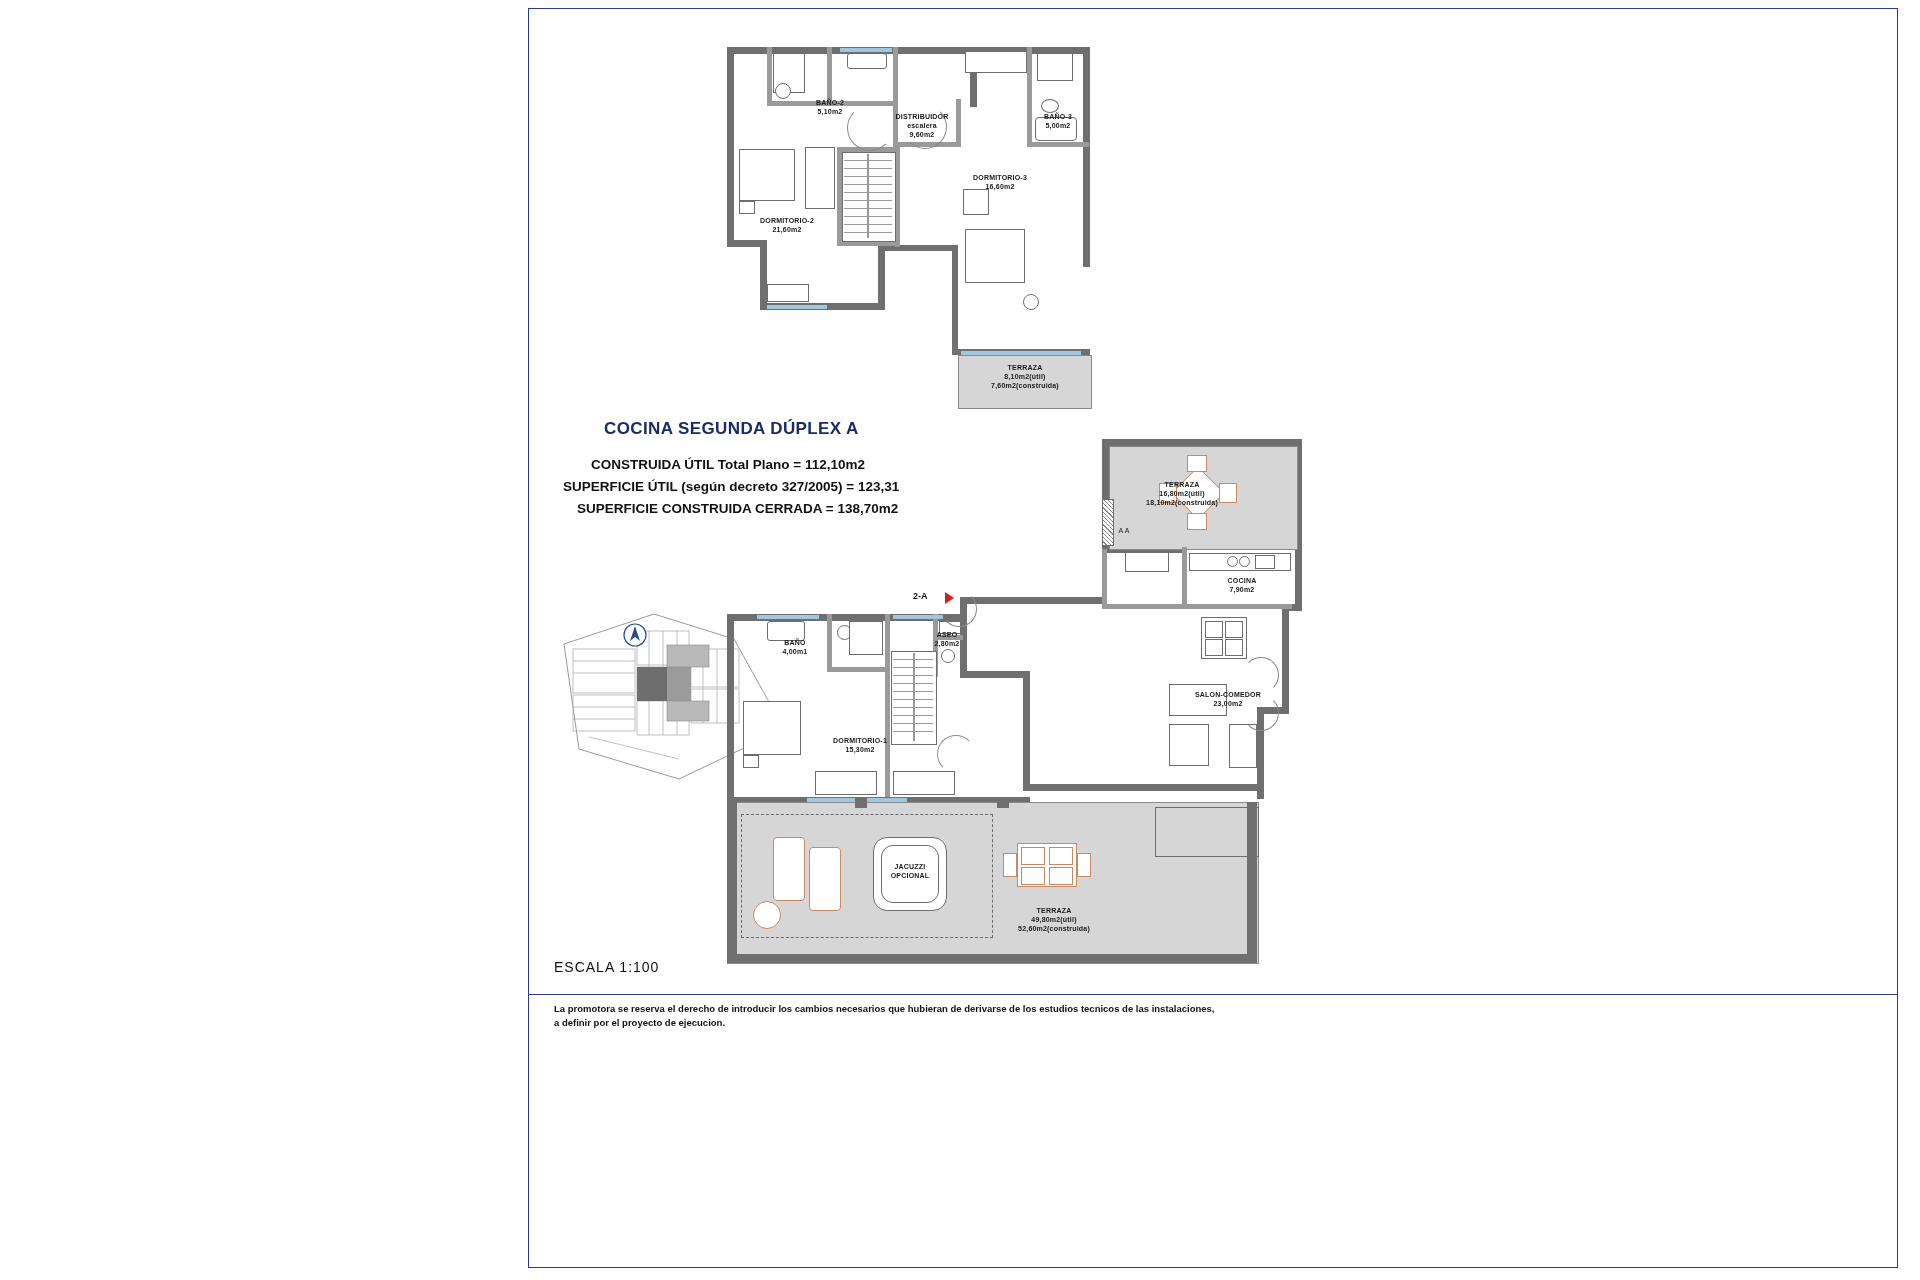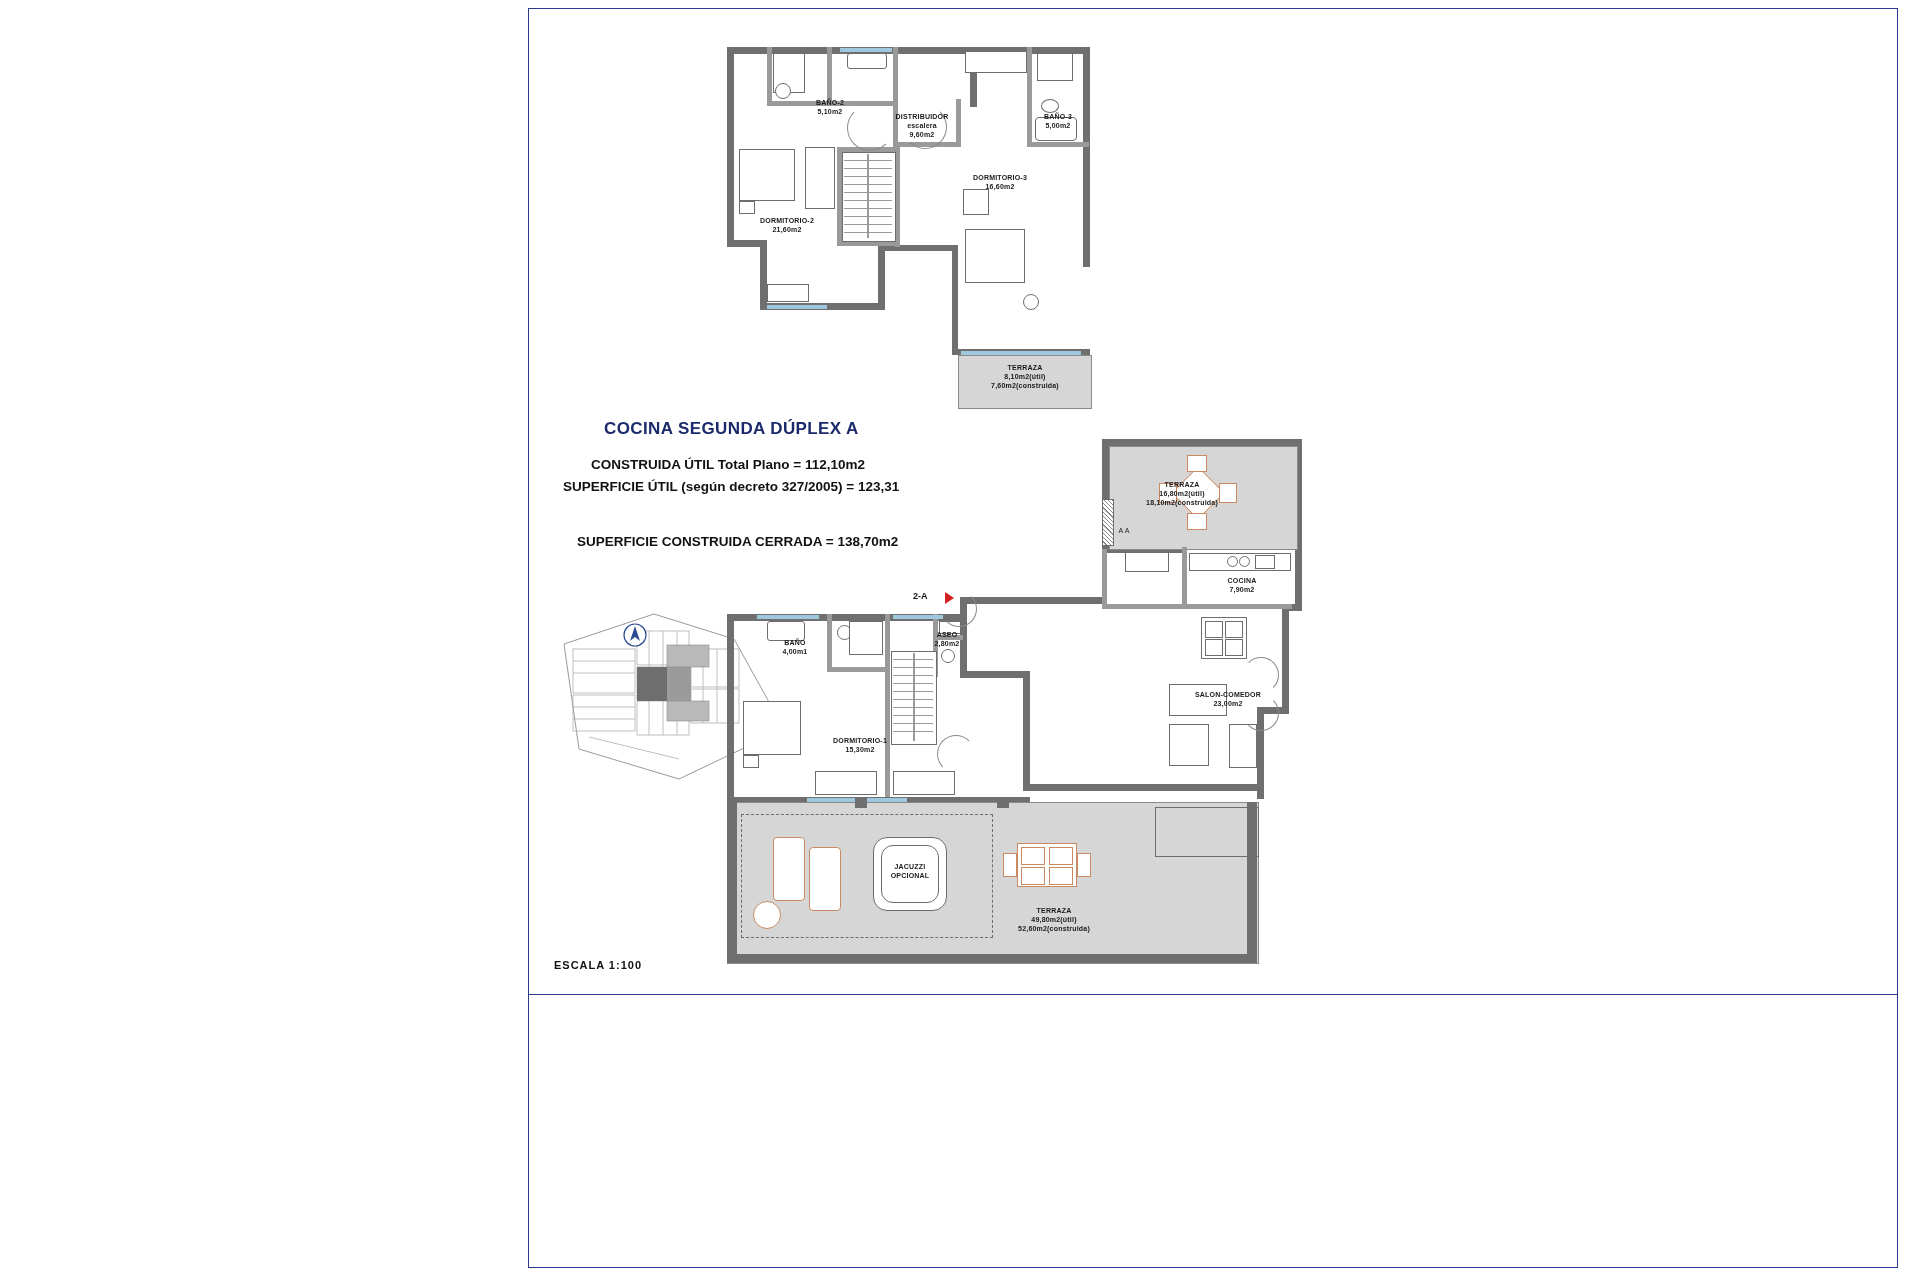--- a/index.html
+++ b/index.html
@@ -14,21 +14,21 @@
   .lbl.b{font-weight:bold;}
   .glass{position:absolute;background:#9fc8de;}
   .furn{position:absolute;border:1px solid #6d6d6d;background:#fff;}
   .furnO{position:absolute;border:1px solid #c98a63;background:#fff;}
   .circ{position:absolute;border:1px solid #6d6d6d;border-radius:50%;background:#fff;}
   .circO{position:absolute;border:1px solid #c98a63;border-radius:50%;background:#fff;}
   .doorArc{position:absolute;border:1px solid #7a7a7a;border-radius:50%;}
   
   #title{position:absolute;left:75px;top:410px;font-size:17px;font-weight:bold;color:#1b2a6b;letter-spacing:.4px;}
   .surf{position:absolute;color:#111;font-size:13.5px;font-weight:bold;}
-  #scale{position:absolute;left:25px;top:950px;font-size:11px;font-weight:bold;color:#111;letter-spacing:1px;}
+  #scale{position:absolute;left:25px;top:950px;font-size:14px;font-weight:normal;color:#111;letter-spacing:1px;}
   #disclaimer{position:absolute;left:25px;top:993px;width:1310px;font-size:9.5px;font-weight:bold;color:#111;line-height:1.45;}
   #discLine{position:absolute;left:0;top:985px;width:1368px;height:1px;background:#2b3a8f;}
   .marker{position:absolute;font-size:9px;font-weight:bold;color:#111;}
   .redtri{position:absolute;width:0;height:0;border-top:6px solid transparent;border-bottom:6px solid transparent;border-left:9px solid #d32020;}
   
   #site{position:absolute;left:30px;top:600px;width:230px;height:180px;}
   #site svg{position:absolute;left:0;top:0;}
 </style>
 </head>
 <body>
@@ -115,21 +115,21 @@
     <div class="lbl b" style="left:218px;top:135px;width:110px;">DORMITORIO-3
 16,60m2</div>
     <div class="lbl b" style="left:240px;top:325px;width:116px;">TERRAZA
 8,10m2(útil)
 7,60m2(construida)</div>
   </div>
 
   <div id="title">COCINA SEGUNDA DÚPLEX A</div>
   <div class="surf" style="left:62px;top:448px;">CONSTRUIDA ÚTIL Total Plano = 112,10m2</div>
   <div class="surf" style="left:34px;top:470px;">SUPERFICIE ÚTIL (según decreto 327/2005) = 123,31</div>
-  <div class="surf" style="left:48px;top:492px;margin-top:33px;">SUPERFICIE CONSTRUIDA CERRADA = 138,70m2</div>
+  <div class="surf" style="left:48px;top:492px;">SUPERFICIE CONSTRUIDA CERRADA = 138,70m2</div>
 
   <div id="site">
     <svg width="230" height="180" viewBox="0 0 230 180">
       <polygon points="5,35 95,5 175,30 225,120 120,170 20,140" fill="#ffffff" stroke="#9a9a9a" stroke-width="1"></polygon>
       <g stroke="#b0b0b0" stroke-width="0.8" fill="none">
         <rect x="14" y="40" width="62" height="44"></rect>
         <rect x="14" y="86" width="62" height="36"></rect>
         <rect x="78" y="22" width="52" height="34"></rect>
         <rect x="78" y="58" width="52" height="32"></rect>
         <rect x="78" y="92" width="52" height="34"></rect>
@@ -288,13 +288,15 @@
     <div class="wall" style="left:0;top:363px;width:10px;height:160px;"></div>
     <div class="wall" style="left:0;top:515px;width:530px;height:9px;"></div>
     <div class="wall" style="left:520px;top:363px;width:10px;height:160px;"></div>
     <div class="wall" style="left:128px;top:359px;width:12px;height:10px;"></div>
     <div class="wall" style="left:270px;top:359px;width:12px;height:10px;"></div>
     <div class="wall" style="left:520px;top:430px;width:10px;height:12px;"></div>
   </div>
 
   <div id="scale">ESCALA  1:100</div>
   <div id="discLine"></div>
+  <div id="disclaimer" style="white-space:pre-line;">La promotora se reserva el derecho de introducir los cambios necesarios que hubieran de derivarse de los estudios tecnicos de las instalaciones,
+a definir por el proyecto de ejecucion.</div>
 </div>
 
 </body></html>

